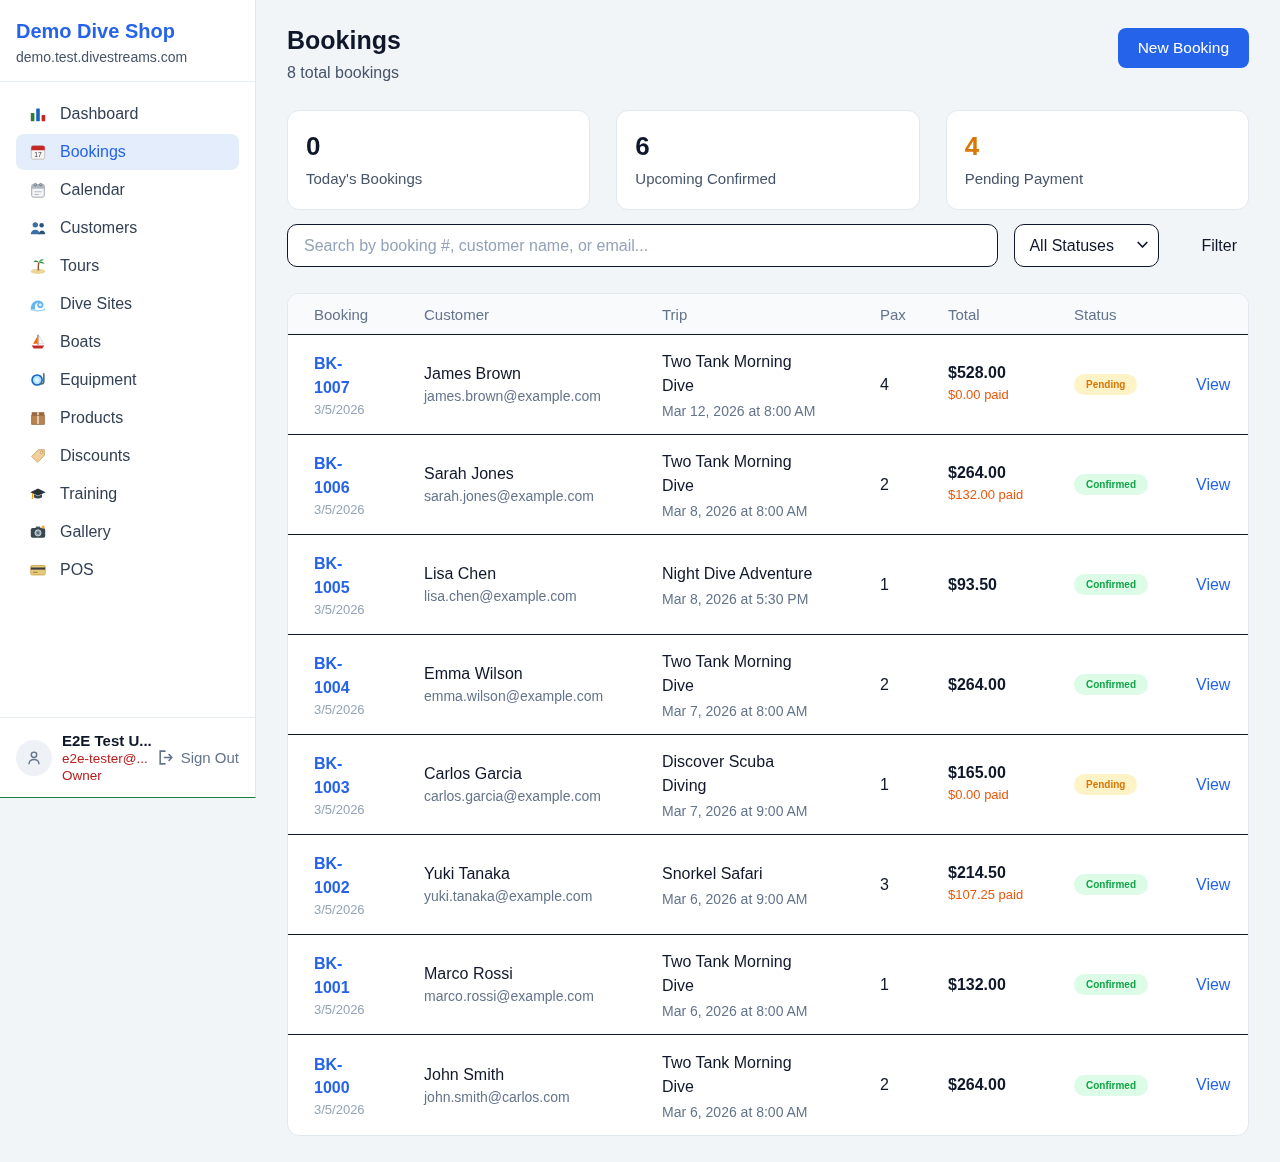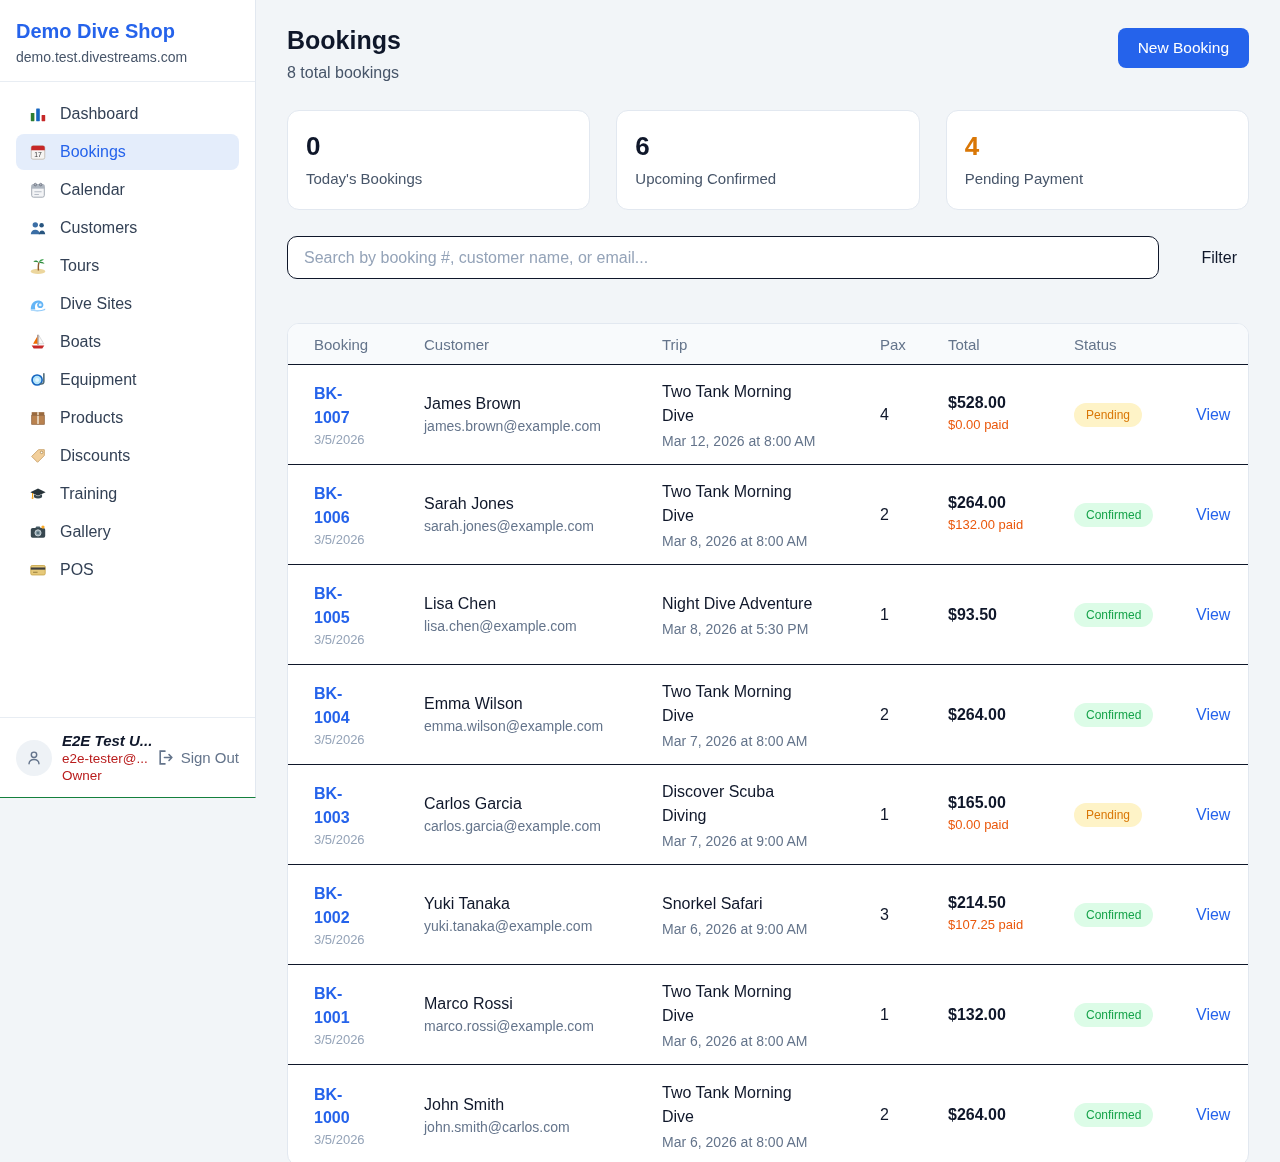--- a/index.html
+++ b/index.html
@@ -36,21 +36,21 @@
     border-top: 1px solid #e8edf3;
     padding: 14px 16px;
     display: flex; align-items: center; gap: 10px;
   }
   .avatar {
     width: 36px; height: 36px; border-radius: 50%;
     background: #eef2f6; flex: 0 0 36px;
     display: flex; align-items: center; justify-content: center;
   }
   .sb-user { flex: 1 1 auto; min-width: 0; }
-  .sb-user-name { font-size: 15px; font-weight: 700; color: #0f172a; white-space: nowrap; font-style: italic; }
+  .sb-user-name { font-size: 15px; font-weight: 700; color: #0f172a; white-space: nowrap; }
   .sb-user-email, .sb-user-role { font-size: 13.5px; color: #b91c1c; margin-top: 2px; white-space: nowrap; }
   .signout-btn {
     display: inline-flex; align-items: center; gap: 7px;
     background: none; border: none; cursor: pointer;
     color: #64748b; font-size: 15px; font-family: inherit;
     white-space: nowrap;
   }
   
   .main { margin-left: 256px; padding: 26px 31px 32px 31px; }
   .page-head { display: flex; align-items: flex-start; justify-content: space-between; }
@@ -63,21 +63,21 @@
   }
   
   .stats { display: grid; grid-template-columns: repeat(3, 1fr); gap: 26px; margin-top: 28px; }
   .stat-card {
     background: #fff; border: 1px solid #e2e8f0; border-radius: 12px;
     padding: 20px 18px 22px 18px;
   }
   .stat-value { font-size: 26px; font-weight: 700; color: #0f172a; }
   .stat-label { font-size: 15px; color: #475569; margin-top: 8px; }
   
-  .controls { display: flex; align-items: center; margin-top: 26px; gap: 16px; }
+  .controls { display: flex; align-items: center; margin-top: 14px; gap: 16px; }
   .search-input {
     flex: 1 1 auto; height: 43px;
     border: 1px solid #0f172a; border-radius: 10px;
     padding: 0 16px; font-family: inherit; font-size: 16px; color: #0f172a;
     background: #fff; outline: none;
   }
   .search-input::placeholder { color: #94a3b8; }
   .select-wrap { position: relative; }
   .status-select {
     appearance: none; -webkit-appearance: none;
@@ -87,21 +87,21 @@
     padding: 0 30px 0 14px; cursor: pointer; outline: none;
   }
   .select-chevron { position: absolute; right: 11px; top: 17px; pointer-events: none; }
   .filter-btn {
     background: none; border: none; cursor: pointer;
     font-family: inherit; font-size: 16px; color: #0f172a;
     padding: 0 12px; margin-left: 14px;
   }
   
   .table-card {
-    margin-top: 44px; background: #fff;
+    margin-top: 26px; background: #fff;
     border: 1px solid #e2e8f0; border-radius: 12px;
     overflow: hidden;
   }
   .tgrid {
     display: grid;
     grid-template-columns: 110px 238px 218px 68px 126px 122px 1fr;
     padding: 0 12px 0 26px;
     align-items: center;
   }
   .thead {
@@ -114,21 +114,21 @@
   .bk-id { color: #2563eb; font-size: 16px; font-weight: 600; max-width: 58px; overflow-wrap: break-word; cursor: pointer; line-height: 1.45; }
   .bk-date { color: #94a3b8; font-size: 13px; margin-top: 3px; }
   .cust-name { font-size: 16px; color: #0f172a; }
   .cust-email { font-size: 14px; color: #64748b; margin-top: 5px; }
   .trip-name { font-size: 16px; font-weight: 500; color: #0f172a; max-width: 158px; line-height: 1.5; }
   .trip-time { font-size: 14px; color: #64748b; margin-top: 5px; white-space: nowrap; }
   .pax-val { font-size: 16px; color: #0f172a; }
   .total-amt { font-size: 16px; font-weight: 600; color: #0f172a; }
   .total-paid { font-size: 13px; color: #ea580c; margin-top: 4px; max-width: 86px; line-height: 1.45; }
   .pill {
-    display: inline-block; font-size: 12px; font-weight: 400;
+    display: inline-block; font-size: 10px; font-weight: 700;
     padding: 5px 12px; border-radius: 999px;
   }
   .pill-pending { background: #fef3c7; color: #d97706; }
   .pill-confirmed { background: #dcfce7; color: #16a34a; }
   .view-link { color: #2563eb; font-size: 16px; font-weight: 500; cursor: pointer; }
 </style>
 </head>
 <body>
 
 <aside class="sidebar">
@@ -319,20 +319,28 @@
       <div class="stat-label">Upcoming Confirmed</div>
     </div>
     <div class="stat-card">
       <div class="stat-value" id="stat-pending-value" style="color: rgb(217, 119, 6);">4</div>
       <div class="stat-label">Pending Payment</div>
     </div>
   </div>
 
   <div class="controls">
     <input class="search-input" type="text" placeholder="Search by booking #, customer name, or email..." style="">
+    <div class="select-wrap">
+      <select class="status-select">
+        <option>All Statuses</option>
+      </select>
+      <svg class="select-chevron" width="11" height="8" viewBox="0 0 11 8" fill="none">
+        <path d="M1.2 1.5 5.5 6l4.3-4.5" stroke="#0f172a" stroke-width="1.7" stroke-linecap="round" stroke-linejoin="round"></path>
+      </svg>
+    </div>
     <button class="filter-btn">Filter</button>
   </div>
 
   <div class="table-card">
     <div class="tgrid thead">
       <div>Booking</div>
       <div>Customer</div>
       <div>Trip</div>
       <div>Pax</div>
       <div>Total</div>

